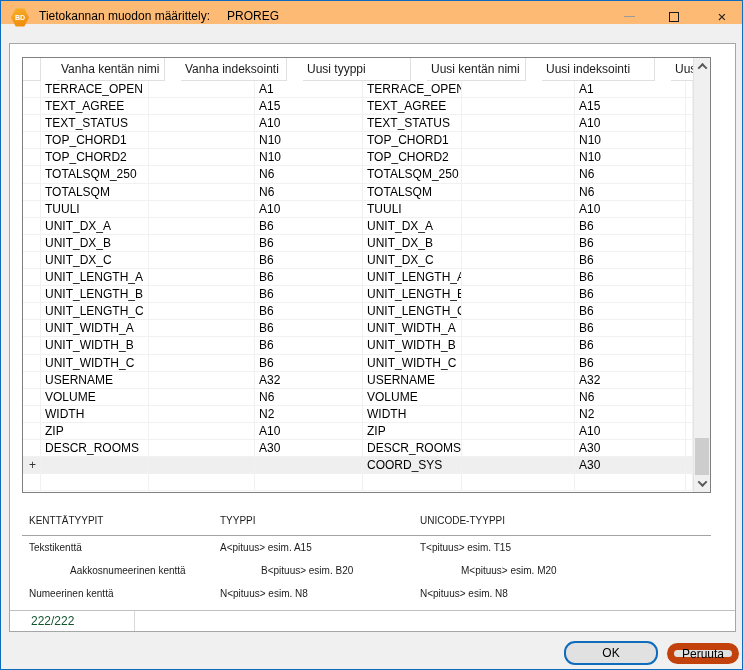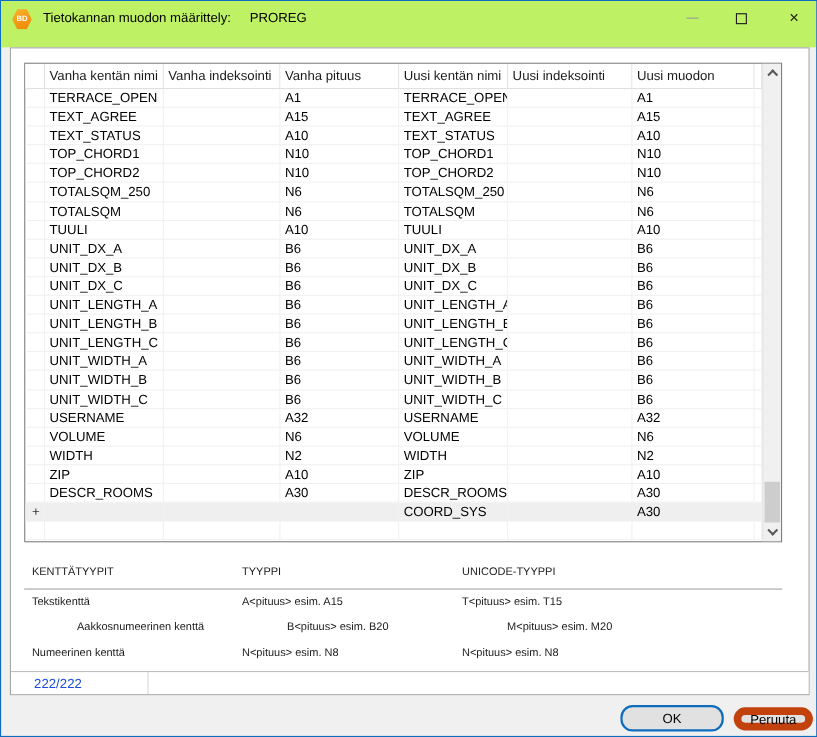--- a/index.html
+++ b/index.html
@@ -6,22 +6,22 @@
   html,body { width:743px; height:670px; font-family:"Liberation Sans", sans-serif; }
   body { background:#fff; }
 
   .window {
     position:relative; width:743px; height:670px;
     border:1px solid #0f6cbd; background:#f0f0f0; overflow:hidden;
   }
 
   
   .titlebar {
-    position:absolute; left:0; top:0; width:100%; height:42px;
-    background:#bef264; display:flex; align-items:center;text-align:center;
+    position:absolute; left:0; top:0; width:100%; height:23px;
+    background:#fdba74; display:flex; align-items:center;text-align:center;
   }
   .app-icon {
     position:absolute; left:10px; top:7px; width:18px; height:19px;
     background:linear-gradient(160deg,#f7b32b,#ef8607);
     clip-path:polygon(26% 2%, 74% 2%, 100% 50%, 74% 98%, 26% 98%, 0% 50%);
     color:#fff; font-size:7px; font-weight:bold;
     display:flex; align-items:center; justify-content:center;
   }
   .title { position:absolute; left:38px; top:0; line-height:31px; font-size:12px; color:#000; white-space:nowrap; }
   .title .tval { margin-left:17px; }
@@ -40,21 +40,21 @@
   
   .dtable {
     position:absolute; left:12px; top:13px; width:689px; height:436px;
     border:1px solid #7f7f7f; background:#fff; display:flex;
   }
   .dtable-main { width:670px; height:100%; overflow:hidden; }
   .tr, .thr {
     display:grid;
     grid-template-columns:18px 108px 106px 108px 99px 113px 111px 1fr;
   }
-  .thr { height:23px; }
+  .thr { height:23px;gap:16px; }
   .thr .th {
     font-size:12px; color:#1b1b1b; padding-left:4px;
     display:flex; align-items:center;
     border-right:1px solid #e0e0e0; border-bottom:1px solid #e0e0e0;
     white-space:nowrap; overflow:hidden; background:#fff;
   }
   .thr .th:first-child, .thr .th:last-child { padding-left:0; }
   .tr { height:17.1px; }
   .tr.hl { background:#efefef; }
   .td {
@@ -85,21 +85,21 @@
   .legend-headers { top:471px; }
   .legend-rule { position:absolute; left:12px; top:491px; width:689px; border-top:1px solid #a3a3a3; }
   .lr-0 { top:498px; } .lr-1 { top:521px;margin-left:41px; } .lr-2 { top:544px; }
 
   
   .statusbar {
     position:absolute; left:0; bottom:0; width:100%; height:21px;
     border-top:1px solid #c0c0c0; display:flex; background:#fff;
   }
   .status-cell {
-    width:125px; border-right:1px solid #d8d8d8; font-size:12px; color:#1d4ed8;
+    width:125px; border-right:1px solid #d8d8d8; font-size:12px; color:#14532d;
     display:flex; align-items:center; padding-left:21px;
   }
   .status-rest { flex:1; }
 
   
   .btn {
     position:absolute; font-size:12px; color:#000; background:#e1e1e1;
     display:flex; align-items:center; justify-content:center; cursor:default;
     font-family:"Liberation Sans", sans-serif;
     border-radius:11px;
@@ -127,21 +127,21 @@
   </div>
 
   <div class="panel">
 
     <div class="dtable">
       <div class="dtable-main">
         <div class="thr">
             <div class="th"></div>
             <div class="th">Vanha kentän nimi</div>
             <div class="th">Vanha indeksointi</div>
-            <div class="th">Vanha pituus</div>
+            <div class="th">Uusi tyyppi</div>
             <div class="th">Uusi kentän nimi</div>
             <div class="th">Uusi indeksointi</div>
             <div class="th">Uusi muodon</div>
             <div class="th"></div>
           </div>
         <div>
             <div class="tr">
               <div class="td"></div>
               <div class="td">TERRACE_OPEN</div>
               <div class="td"></div>

